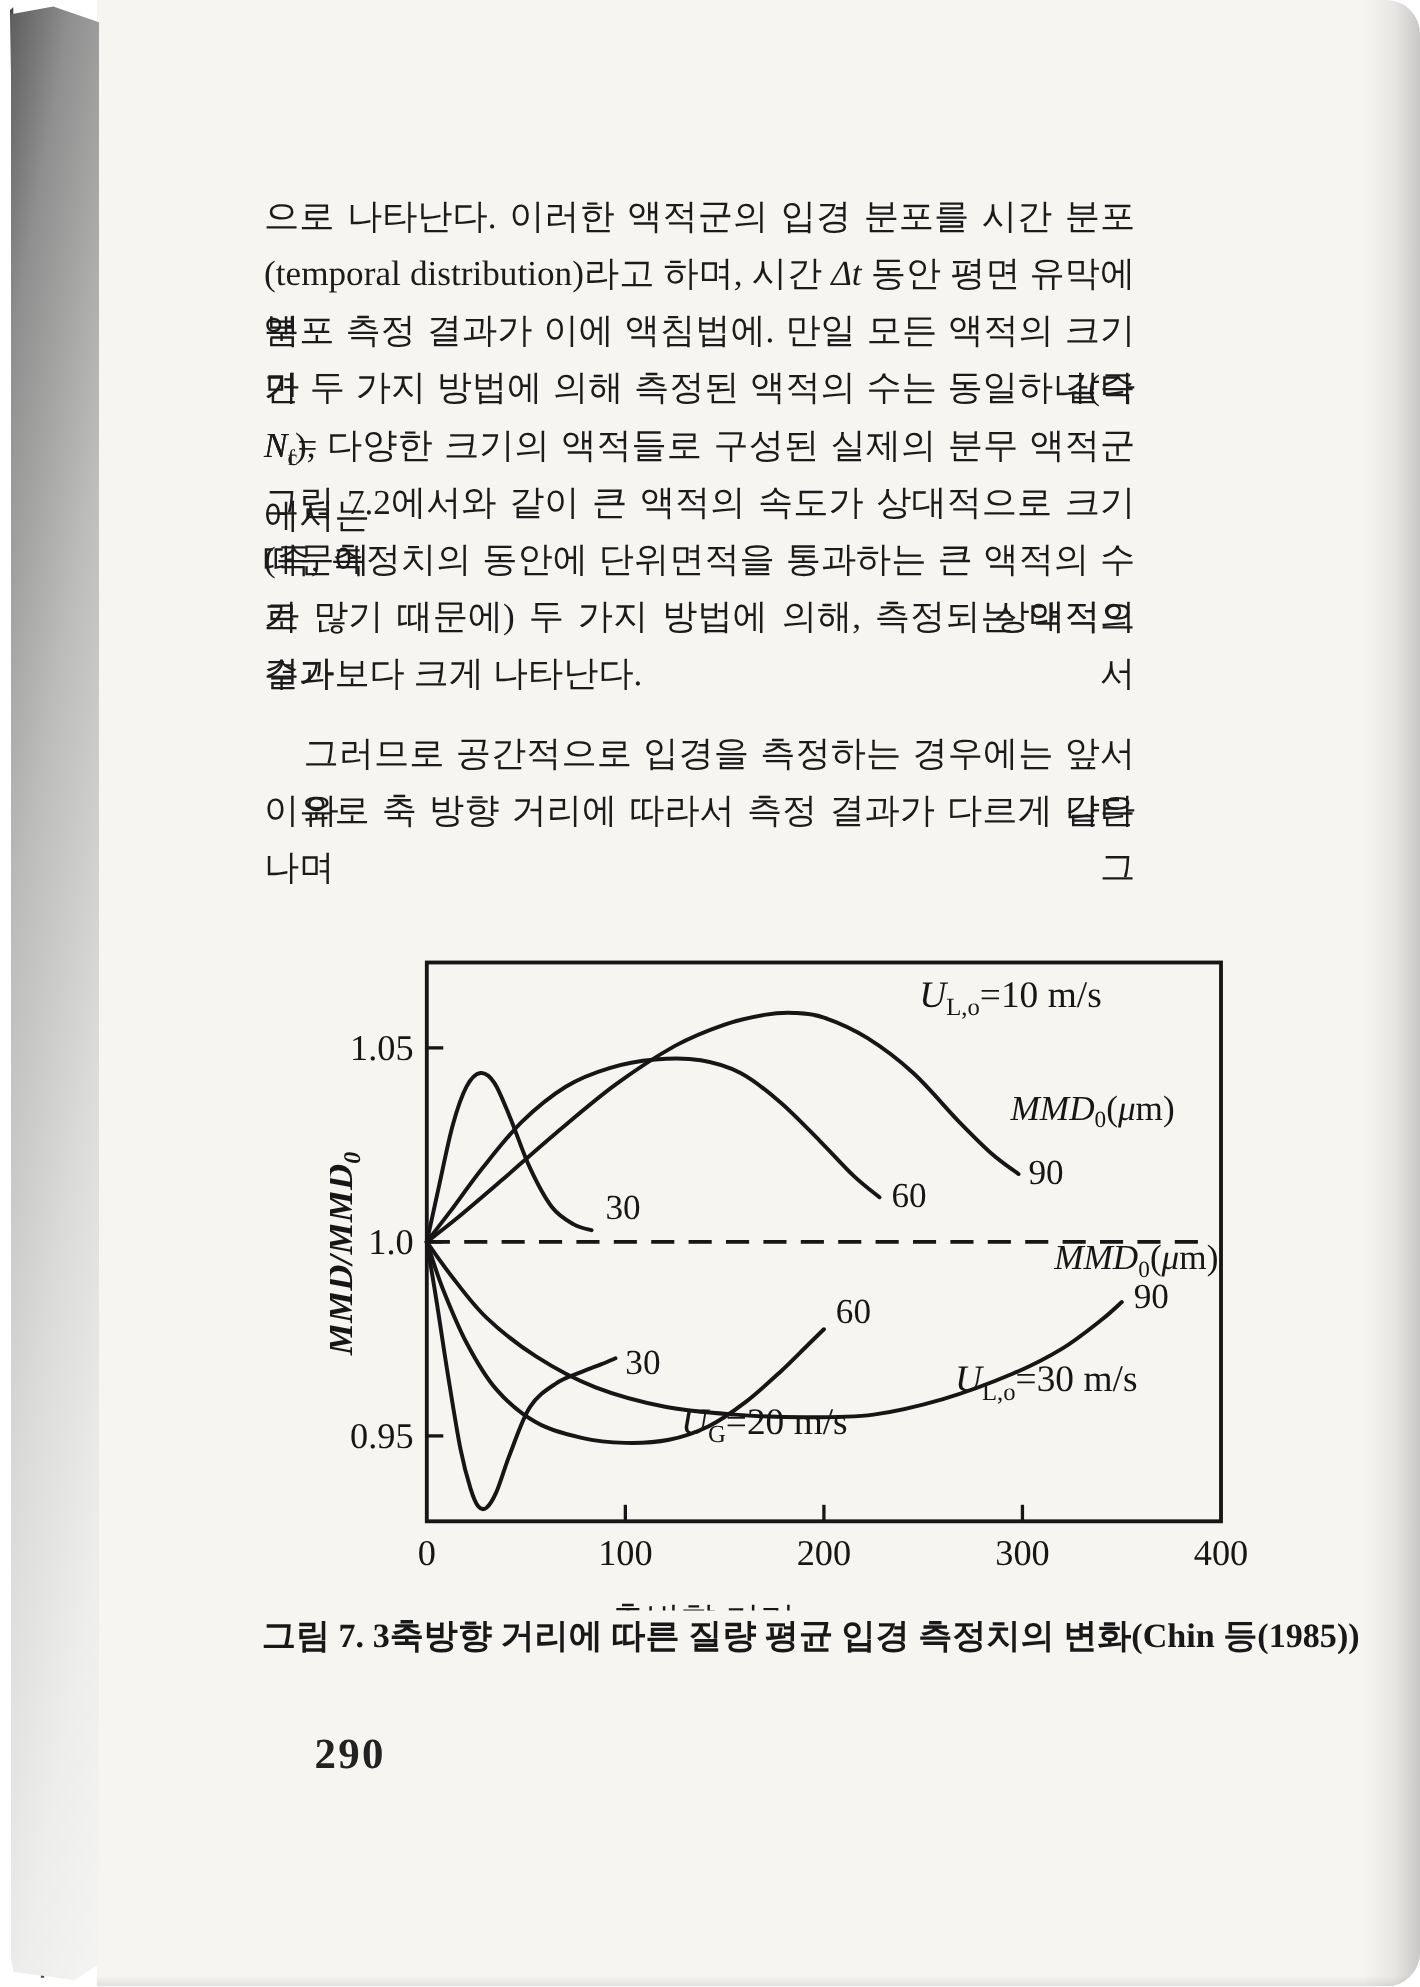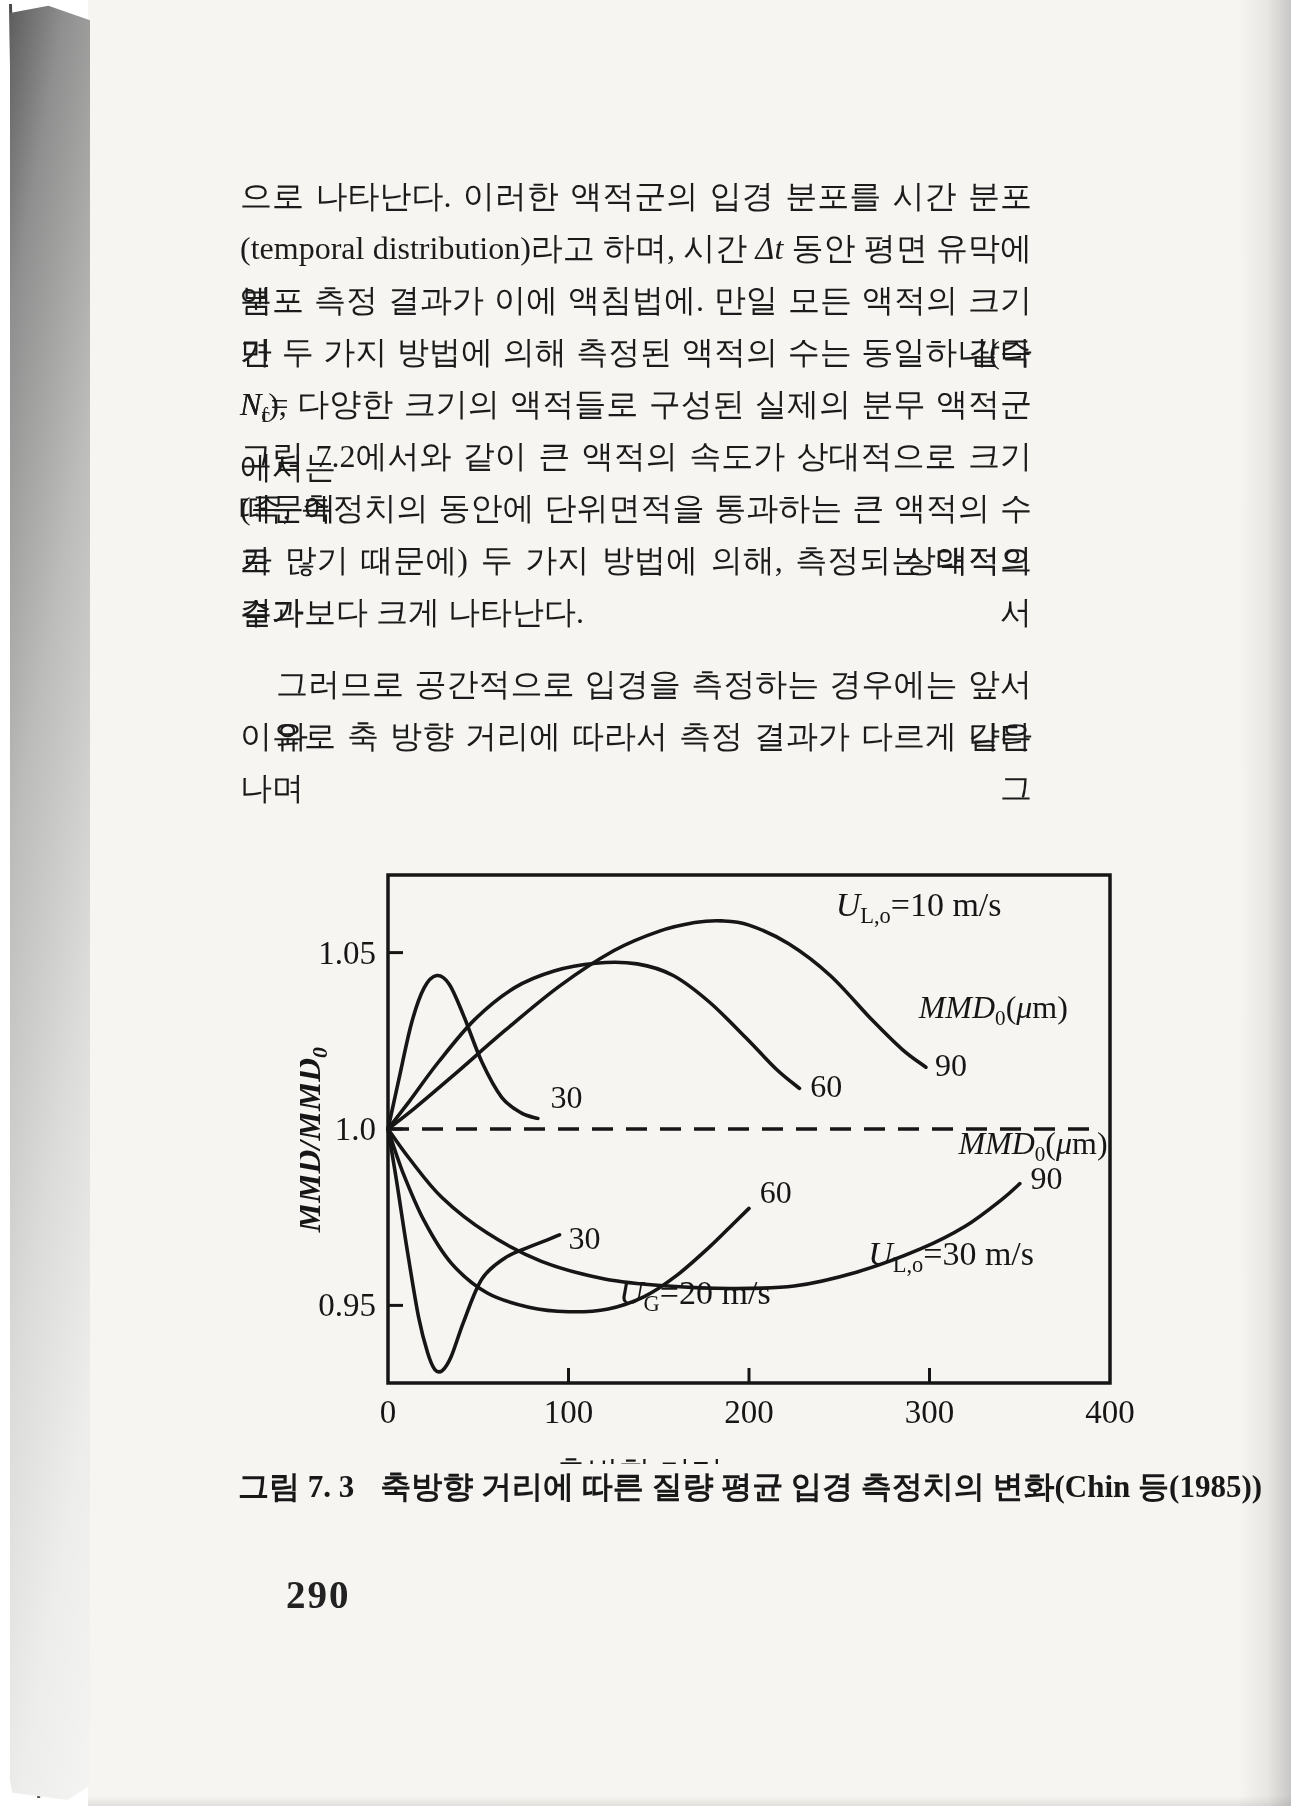--- a/index.html
+++ b/index.html
@@ -1,17 +1,17 @@
 <!DOCTYPE html>
 <html><head>
 <meta charset="utf-8">
 <style>
   html,body{margin:0;padding:0;background:#ffffff;}
   #book{position:relative;width:1291px;height:1806px;background:#ffffff;overflow:hidden;
-        font-family:"Liberation Serif","DejaVu Serif",serif;color:#1b1b1b;}
+        font-family:"Liberation Serif","DejaVu Serif",serif;color:#1b1b1b;border-radius:31px;}
   
   #spine{position:absolute;left:10px;top:4px;width:80px;height:1796px;
          background:linear-gradient(100deg,#5d5d5d 0%,#8f8f8f 14%,#bcbcba 38%,#dbdbd9 62%,#ededeb 82%,#f4f4f2 100%);
          clip-path:polygon(0 0.5%,48% 0.1%,100% 0.9%,100% 99.2%,72% 100%,3% 99.6%,0 98.9%);}
   #spine-line{position:absolute;left:9px;top:4px;width:3px;height:1794px;background:#4a4a4a;
               transform:skewX(0.9deg);transform-origin:top;}
   #paper{position:absolute;left:88px;top:0;width:1203px;height:1806px;background:#f6f5f2;}
   #edge-right{position:absolute;right:0;top:0;width:52px;height:1806px;
               background:linear-gradient(to right,rgba(100,100,100,0) 0%,rgba(100,100,100,0.10) 55%,rgba(80,80,80,0.28) 100%);}
   #edge-bottom{position:absolute;left:88px;bottom:0;width:1203px;height:10px;
@@ -29,21 +29,21 @@
   .sub{vertical-align:sub;font-size:0.64em;}
 
   
   #figure{position:absolute;left:300px;top:840px;width:880px;height:624px;}
   #chart-svg{width:880px;height:624px;}
   #chart-svg text{font-family:"Liberation Serif","DejaVu Serif",serif;fill:#161616;}
 
   
   #caption{position:absolute;left:238px;top:1466px;width:800px;font-size:31px;font-weight:700;
            white-space:nowrap;color:#181818;}
-  #caption .cap-label{margin-right:26px;}
+  #caption .cap-label{}
 
   
   #page-number{position:absolute;left:286px;top:1572px;font-size:39px;font-weight:600;
                letter-spacing:2px;color:#222;}
 </style>
 </head>
 <body>
 
 <div id="book">
   <div id="paper"></div>

